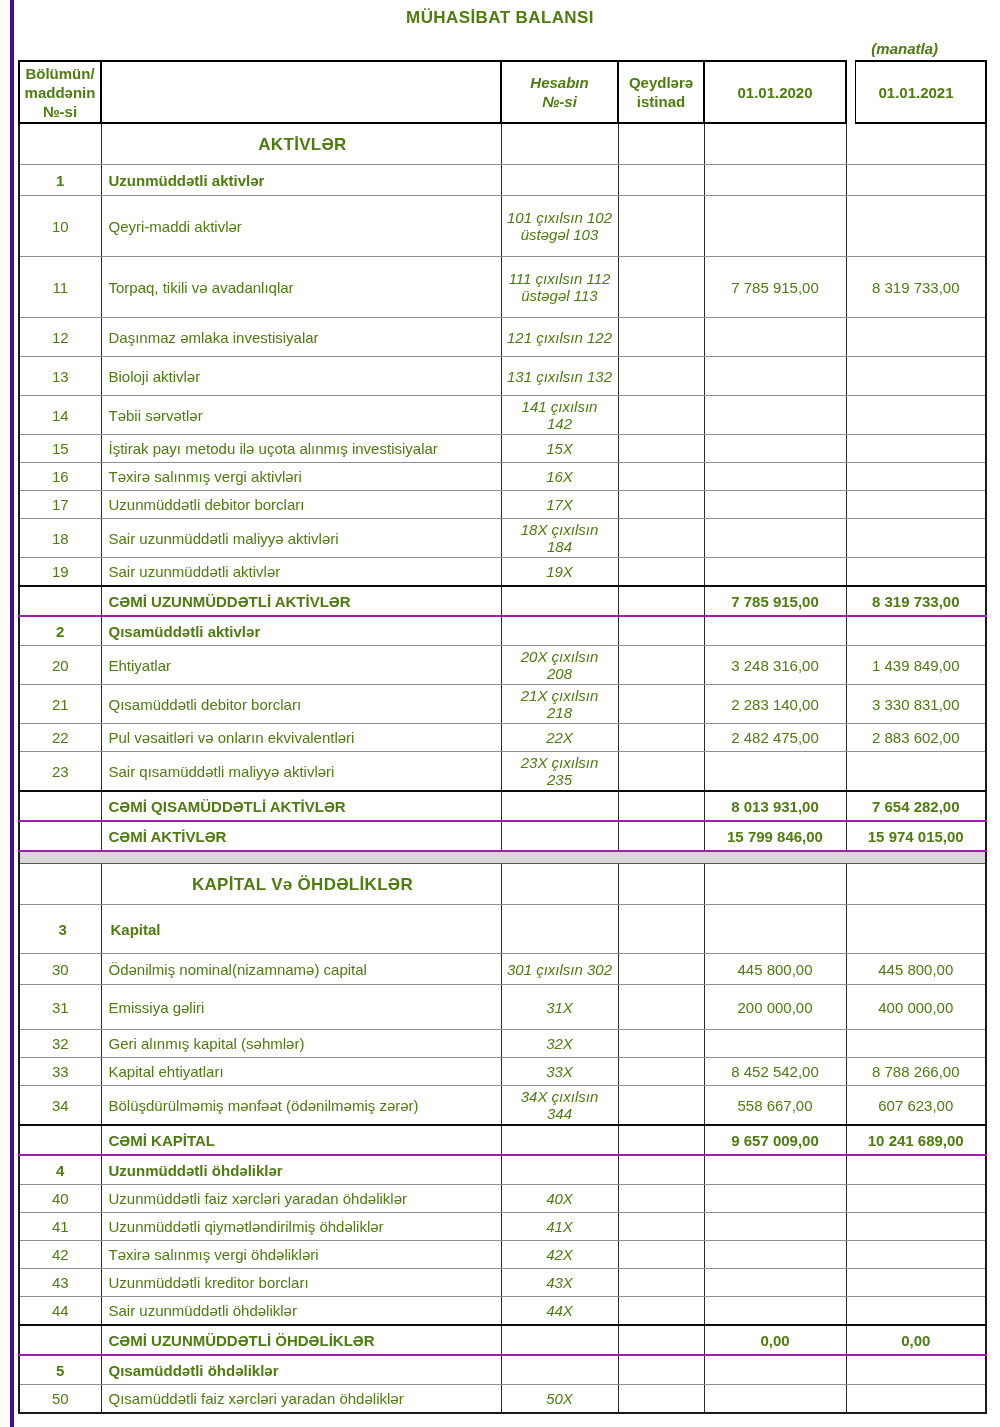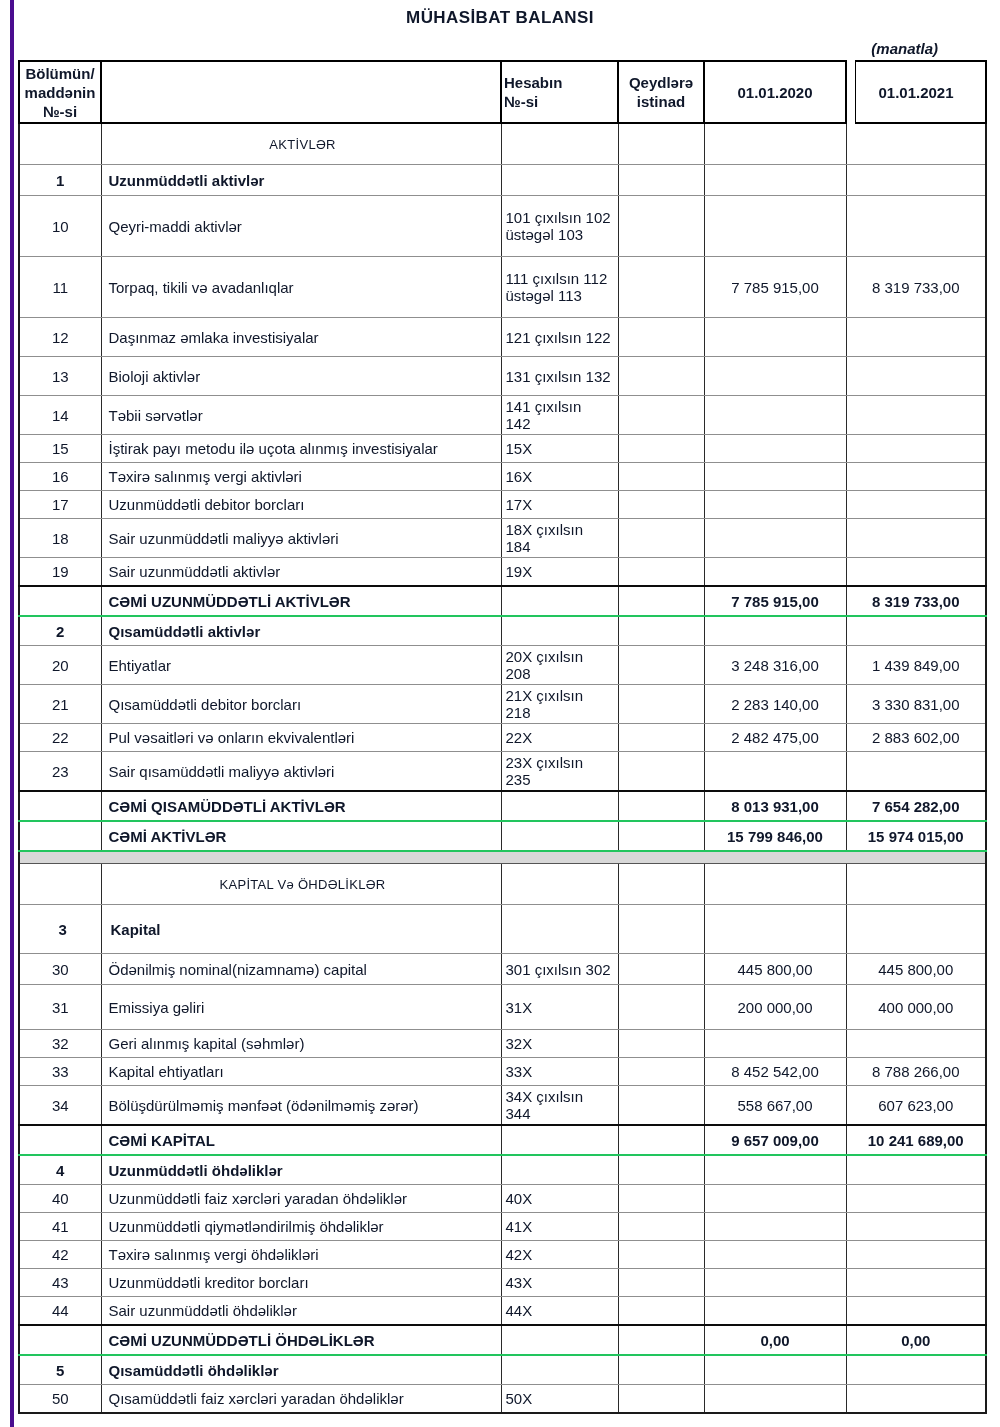--- a/index.html
+++ b/index.html
@@ -1,21 +1,21 @@
 <!DOCTYPE html>
 <html><head>
 <meta charset="utf-8">
 <style>
   html, body { margin:0; padding:0; background:#ffffff; }
   .page {
     position:relative;
     width:1000px; height:1427px;
     background:#ffffff;
     font-family:"Liberation Sans", sans-serif;
-    color:#0f172a;
+    color:#4d7c0f;
     overflow:hidden;
   }
   .margin-line {
     position:absolute; left:10px; top:0;
     width:4px; height:100%;
     background:#4a0d8f;
   }
   .doc-title {
     margin:0; padding-top:8px;
     text-align:center;
@@ -62,33 +62,33 @@
     vertical-align:middle;
     padding:2px 4px;
     border-left:1px solid #2a2a2a;
     border-right:1px solid #2a2a2a;
     border-top:1px solid #8f8f8f;
     border-bottom:1px solid #8f8f8f;
     overflow:hidden;
   }
   .c-no   { text-align:center; }
   .c-name { text-align:left; padding-left:7px; }
-  .c-acct { text-align:left; white-space:pre-line; }
+  .c-acct { text-align:center; white-space:pre-line;font-style:italic; }
   .c-note { text-align:center;margin-top:8px; }
   .c-val  { text-align:center; }
 
   .r-item td    { height:23px; }
   .r-section td { height:24px; }
   .r-section .c-no, .r-section .c-name { font-weight:bold; }
   .r-title td   { height:36px; }
-  .r-title .c-name { text-align:center; font-weight:normal; font-size:13px; letter-spacing:0.3px; }
+  .r-title .c-name { text-align:center; font-weight:bold; font-size:17px; letter-spacing:0.3px; }
   .r-total td {
     height:24px; font-weight:bold;
     border-top:2px solid #0c0c0c;
-    border-bottom:2px solid #22c55e;
+    border-bottom:2px solid #a21caf;
   }
 
   .sep-cell {
     height:11px; padding:0;
     background:#d8d8d8;
     border-top:2px solid #0c0c0c;
     border-bottom:1px solid #555;
     border-left:none; border-right:none;
   }
 

